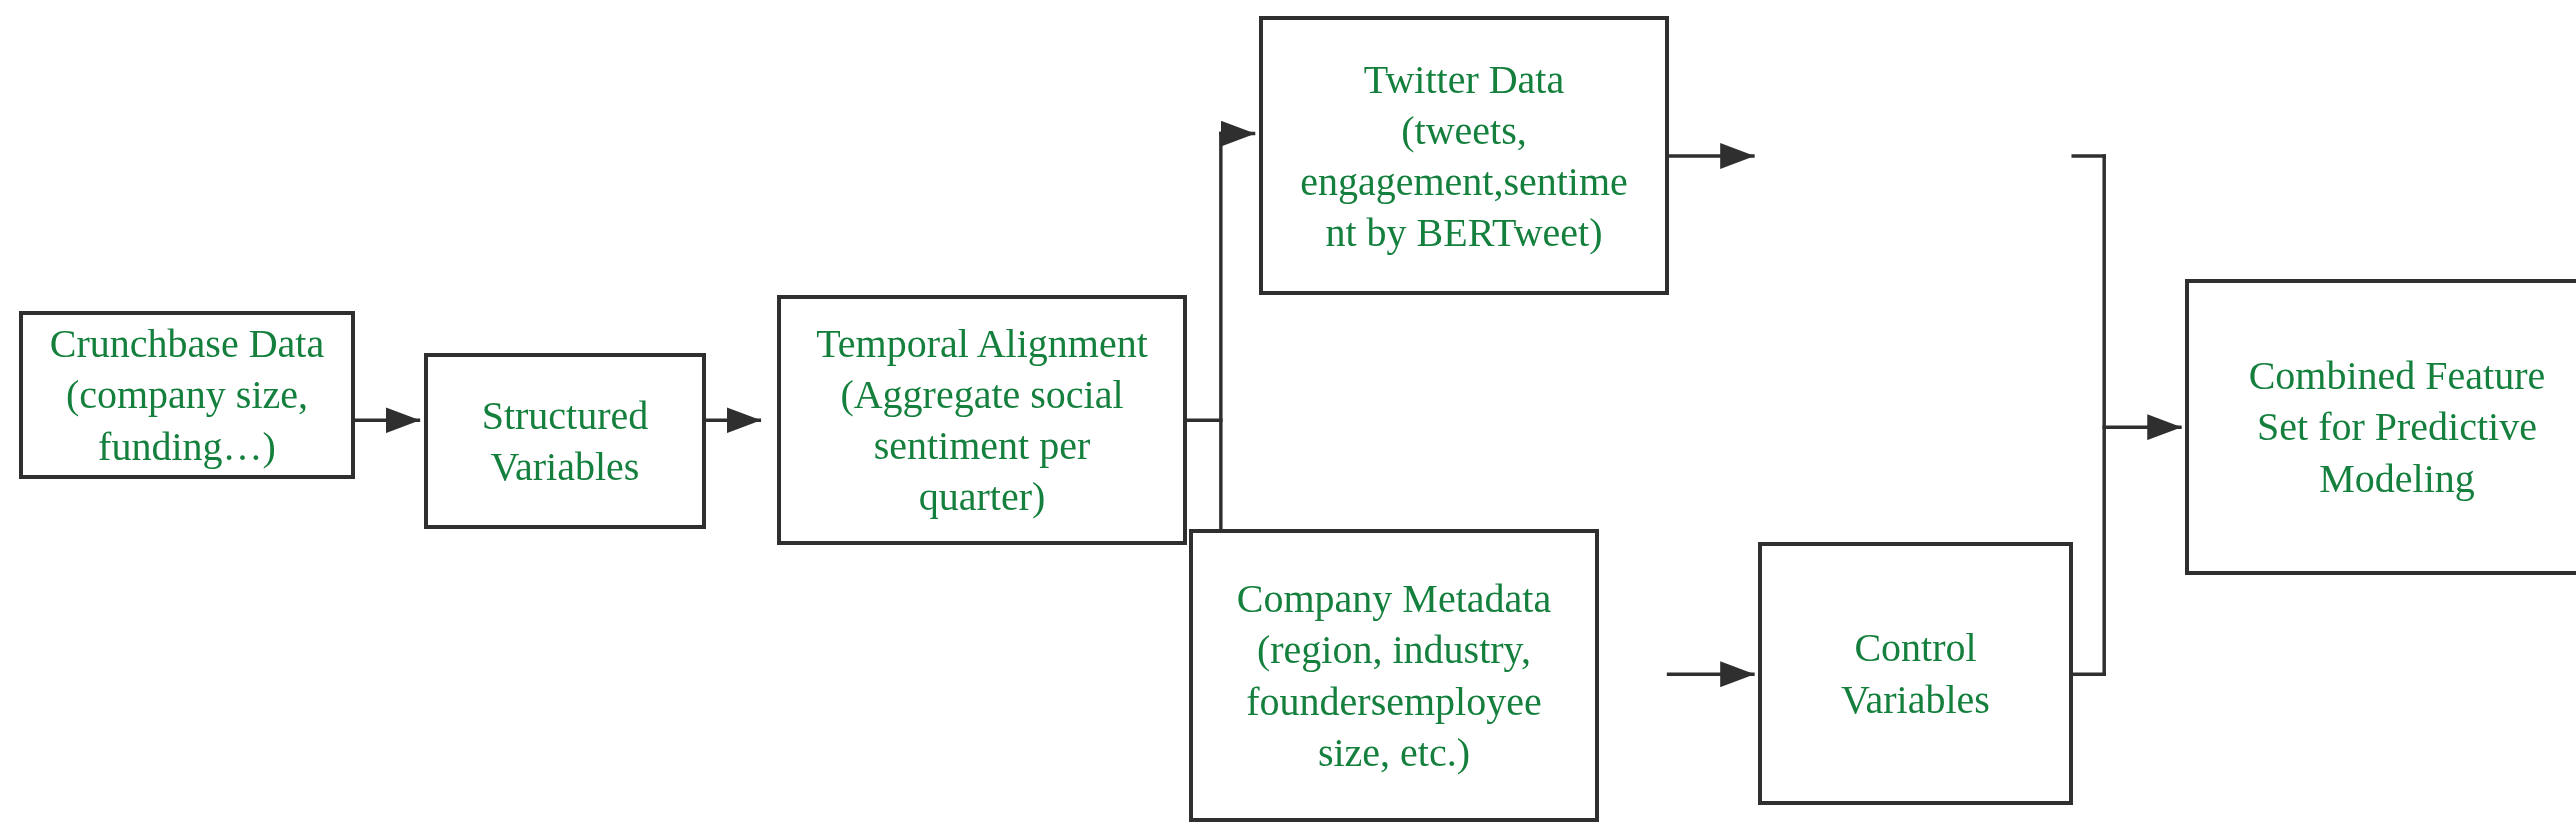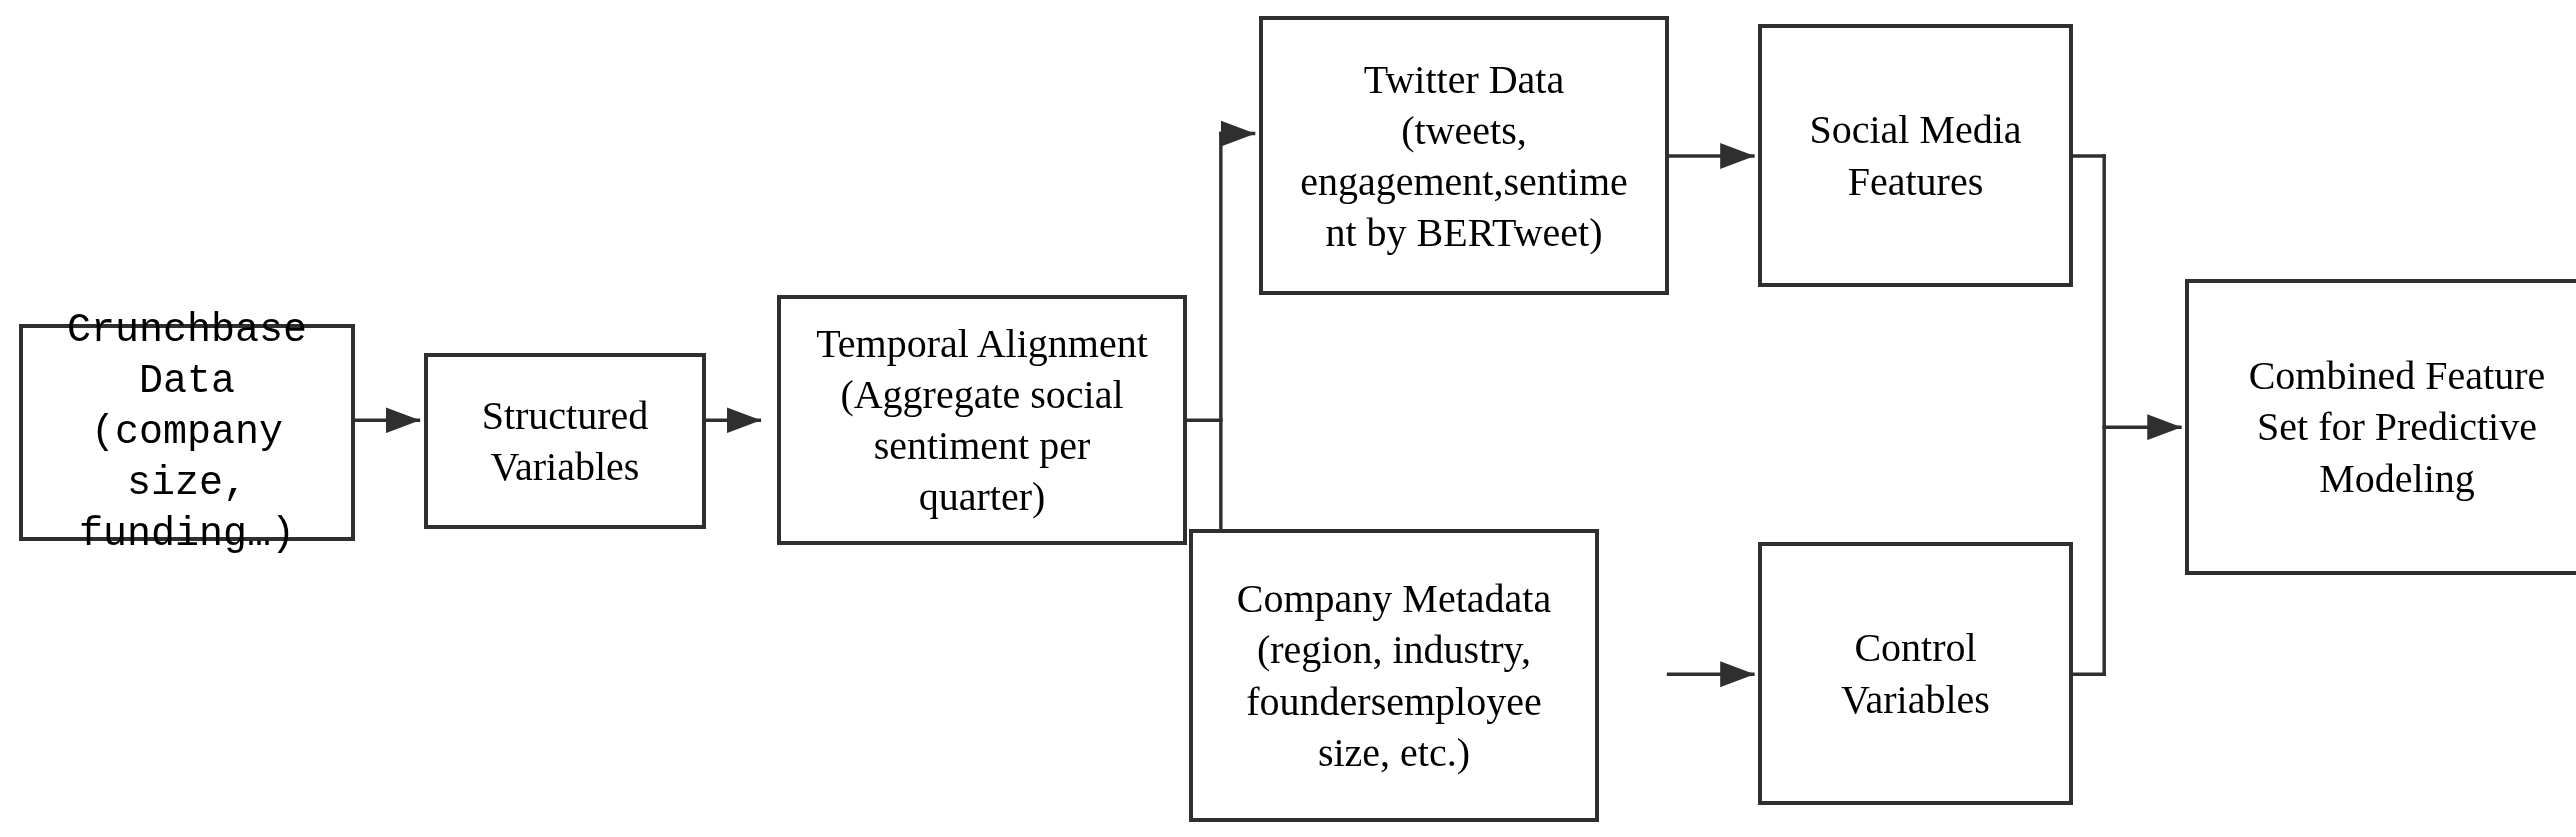--- a/index.html
+++ b/index.html
@@ -24,27 +24,27 @@
   }
   .node {
     position: absolute;
     box-sizing: border-box;
     background: #ffffff;
     border: 4.3px solid #2f2f2f;
     display: flex;
     align-items: center;
     justify-content: center;
     text-align: center;
-    color: #000000;
+    color: #15803d;
     font-size: 40px;
     line-height: 1.28;
     white-space: pre-line;
     padding: 3.4px 6.9px;
   }
-  #node-crunchbase-data      { left: 19px;   top: 324px; width: 336px; height: 217px; font-family: Liberation Mono, monospace; }
+  #node-crunchbase-data      { left: 19px;   top: 311px; width: 336px; height: 168px; }
   #node-structured-variables { left: 424px;  top: 353px; width: 282px; height: 176px; }
   #node-temporal-alignment   { left: 765px;  top: 295px; width: 410px; height: 250px; margin-left: 12px; }
   #node-twitter-data         { left: 1259px; top: 16.4px;  width: 410px; height: 279px; }
   #node-social-media-features{ left: 1758px; top: 24px;  width: 315px; height: 263px; }
   #node-company-metadata     { left: 1189px; top: 529px; width: 410px; height: 293px; }
   #node-control-variables    { left: 1758px; top: 542px; width: 315px; height: 263px; }
   #node-combined-feature-set { left: 2185px; top: 279px; width: 424px; height: 296px; }
 </style>
 </head>
 <body>
@@ -91,24 +91,20 @@
 quarter)</span>
   </div>
 
   <div class="node" id="node-twitter-data">
     <span>Twitter Data
 (tweets,
 engagement,sentime
 nt by BERTweet)</span>
   </div>
 
-  <div class="node" id="node-social-media-features">
-    <span>Social Media
-Features</span>
-  </div>
 
   <div class="node" id="node-company-metadata">
     <span>Company Metadata
 (region, industry,
 foundersemployee
 size, etc.)</span>
   </div>
 
   <div class="node" id="node-control-variables">
     <span>Control

